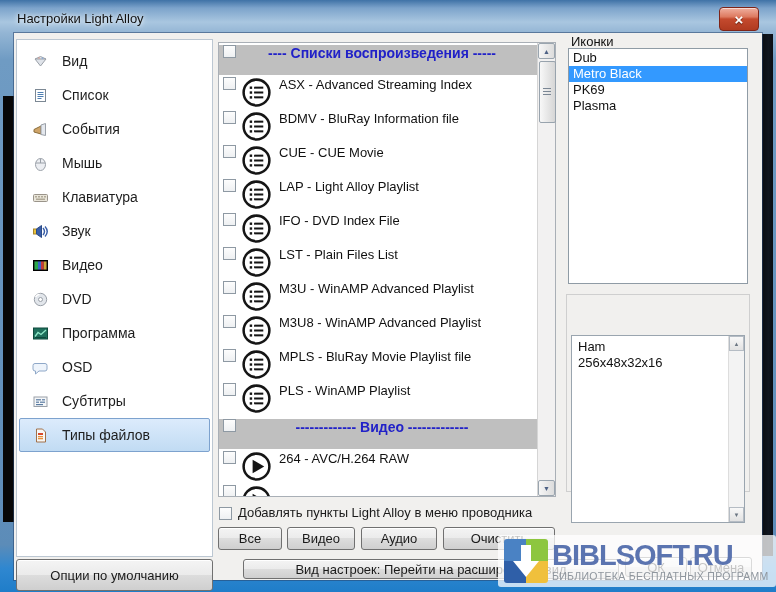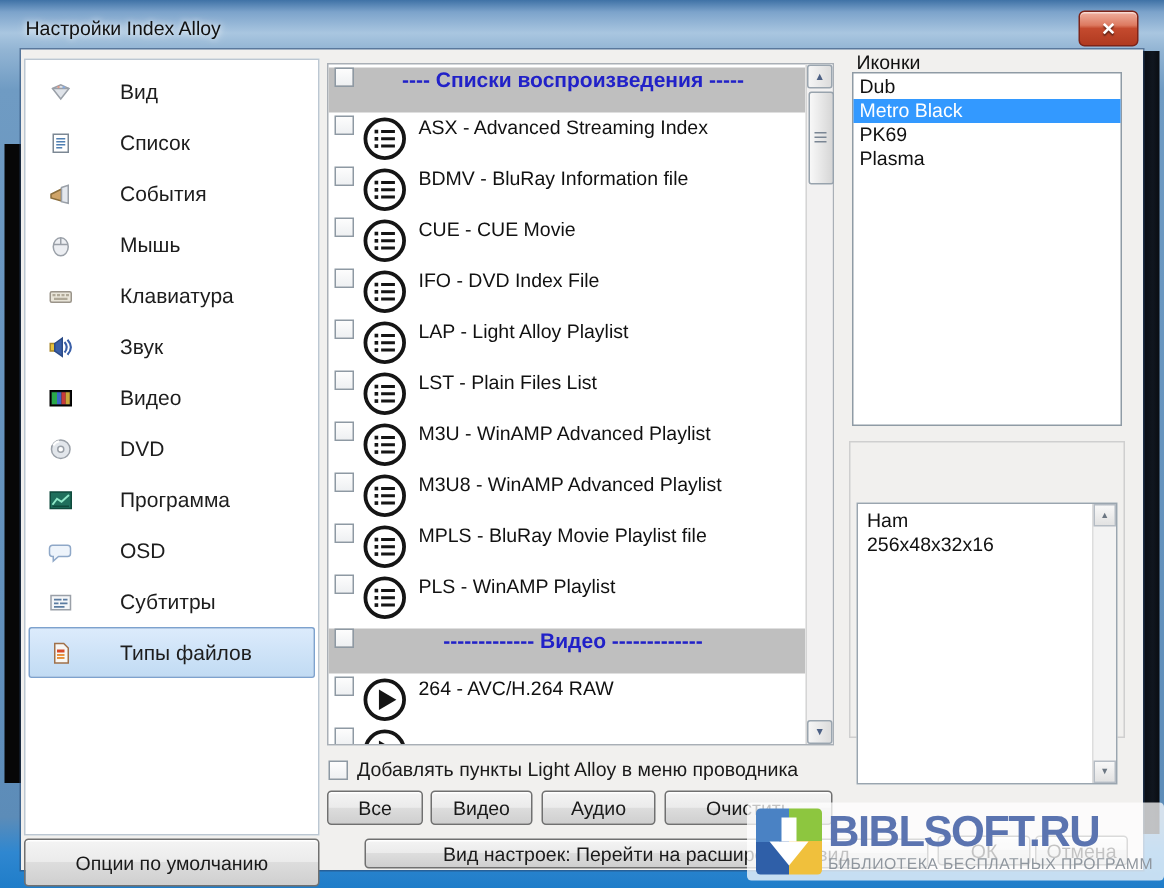--- a/index.html
+++ b/index.html
@@ -20,21 +20,21 @@
     background:linear-gradient(180deg,#f0b0a0 0%,#dd7a60 40%,#c44a2e 50%,#b03a20 100%);
     box-shadow:inset 0 1px 0 rgba(255,255,255,.55);display:flex;align-items:center;justify-content:center;cursor:pointer;}
   .close-x{color:#fff;font-size:15px;font-weight:bold;line-height:1;text-shadow:0 1px 1px rgba(0,0,0,.5);}
   
   .client{position:absolute;left:14px;top:33px;width:748px;height:547px;background:#f1f0ee;
     box-shadow:0 0 0 1px rgba(40,70,110,.55);}
   
   .sidebar{position:absolute;left:2px;top:6px;width:197px;height:518px;background:#fff;
     border:1px solid #bcc7d2;box-sizing:border-box;padding-top:4px;}
   .side-item{display:flex;align-items:center;height:32px;padding-left:12px;cursor:pointer;
-    font-size:14px;color:#1d1d1d;border:1px solid transparent;border-radius:2px;margin:0 2px;gap:18px;}
+    font-size:14px;color:#1d1d1d;border:1px solid transparent;border-radius:2px;margin:0 2px;}
   .side-item.sel{background:linear-gradient(180deg,#dcebfc,#c1dbf3);border-color:#7da2ce;}
   .side-item .ic{width:17px;height:17px;margin-right:13px;flex:0 0 17px;}
   .side-item .ic svg{width:17px;height:17px;display:block;}
   
   .win-btn{position:absolute;box-sizing:border-box;border:1px solid #707070;border-radius:3px;
     background:linear-gradient(180deg,#f4f4f4 0%,#ebebeb 49%,#dddddd 50%,#cfcfcf 100%);
     font-family:"Liberation Sans",sans-serif;font-size:13px;color:#1a1a1a;cursor:pointer;
     display:flex;align-items:center;justify-content:center;box-shadow:inset 0 1px 0 #fff;}
   
   .filelist{position:absolute;left:204px;top:9px;width:338px;height:455px;background:#fff;
@@ -92,21 +92,21 @@
 </style>
 </head>
 <body>
 
 <div id="stage">
   <div class="frame">
     <div class="desktop-left"></div>
     <div class="desktop-right"></div>
 
     <div class="titlebar">
-      <span class="title-text">Настройки Index Alloy</span>
+      <span class="title-text">Настройки Light Alloy</span>
       <div class="close-btn">
         <span class="close-x">×</span>
       </div>
     </div>
 
     <div class="client">
 
       <div class="sidebar" id="sidebar">
           <div class="side-item">
             <span class="ic">
@@ -315,40 +315,40 @@
                     <line x1="13.5" y1="16" x2="23" y2="16"></line>
                     <line x1="13.5" y1="21" x2="23" y2="21"></line>
                   </g>
                   <g fill="#151515">
                     <rect x="9" y="9.8" width="2.5" height="2.5"></rect>
                     <rect x="9" y="14.8" width="2.5" height="2.5"></rect>
                     <rect x="9" y="19.8" width="2.5" height="2.5"></rect>
                   </g>
                 </svg>
               </span>
+              <span class="row-label">LAP - Light Alloy Playlist</span>
+            </div>
+            <div class="list-row">
+              <span class="cb"></span>
+              <span class="row-ic">
+                <svg viewBox="0 0 32 32">
+                  <circle cx="16" cy="16" r="13.3" fill="#fff" stroke="#151515" stroke-width="2.6"></circle>
+                  <g stroke="#151515" stroke-width="2.1">
+                    <line x1="13.5" y1="11" x2="23" y2="11"></line>
+                    <line x1="13.5" y1="16" x2="23" y2="16"></line>
+                    <line x1="13.5" y1="21" x2="23" y2="21"></line>
+                  </g>
+                  <g fill="#151515">
+                    <rect x="9" y="9.8" width="2.5" height="2.5"></rect>
+                    <rect x="9" y="14.8" width="2.5" height="2.5"></rect>
+                    <rect x="9" y="19.8" width="2.5" height="2.5"></rect>
+                  </g>
+                </svg>
+              </span>
               <span class="row-label">IFO - DVD Index File</span>
-            </div>
-            <div class="list-row">
-              <span class="cb"></span>
-              <span class="row-ic">
-                <svg viewBox="0 0 32 32">
-                  <circle cx="16" cy="16" r="13.3" fill="#fff" stroke="#151515" stroke-width="2.6"></circle>
-                  <g stroke="#151515" stroke-width="2.1">
-                    <line x1="13.5" y1="11" x2="23" y2="11"></line>
-                    <line x1="13.5" y1="16" x2="23" y2="16"></line>
-                    <line x1="13.5" y1="21" x2="23" y2="21"></line>
-                  </g>
-                  <g fill="#151515">
-                    <rect x="9" y="9.8" width="2.5" height="2.5"></rect>
-                    <rect x="9" y="14.8" width="2.5" height="2.5"></rect>
-                    <rect x="9" y="19.8" width="2.5" height="2.5"></rect>
-                  </g>
-                </svg>
-              </span>
-              <span class="row-label">LAP - Light Alloy Playlist</span>
             </div>
             <div class="list-row">
               <span class="cb"></span>
               <span class="row-ic">
                 <svg viewBox="0 0 32 32">
                   <circle cx="16" cy="16" r="13.3" fill="#fff" stroke="#151515" stroke-width="2.6"></circle>
                   <g stroke="#151515" stroke-width="2.1">
                     <line x1="13.5" y1="11" x2="23" y2="11"></line>
                     <line x1="13.5" y1="16" x2="23" y2="16"></line>
                     <line x1="13.5" y1="21" x2="23" y2="21"></line>

